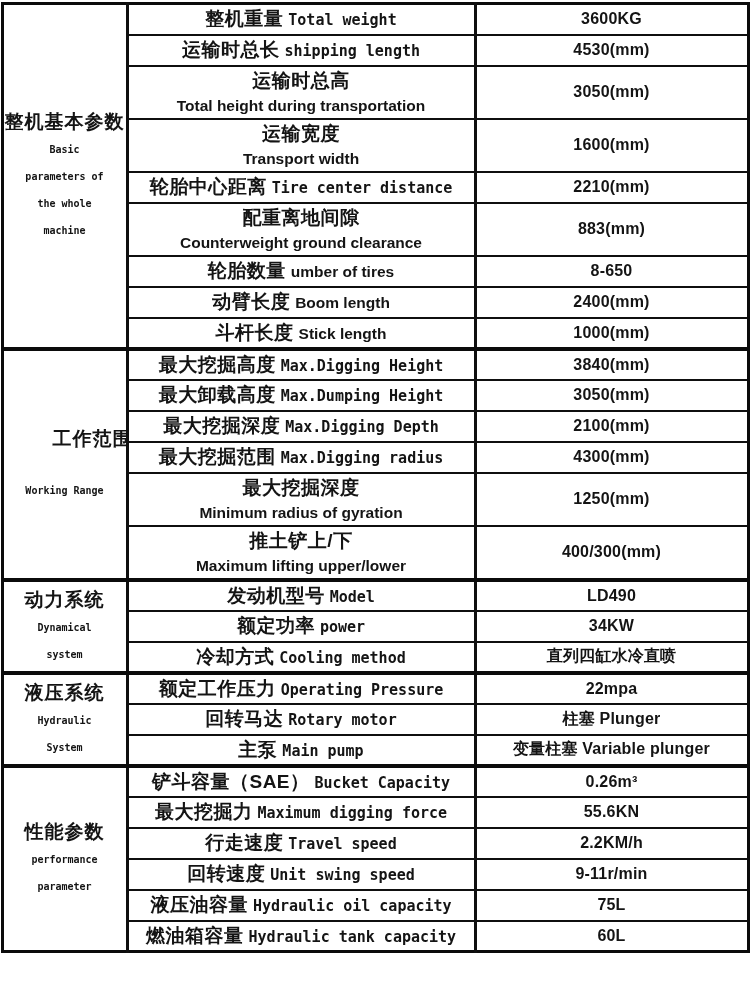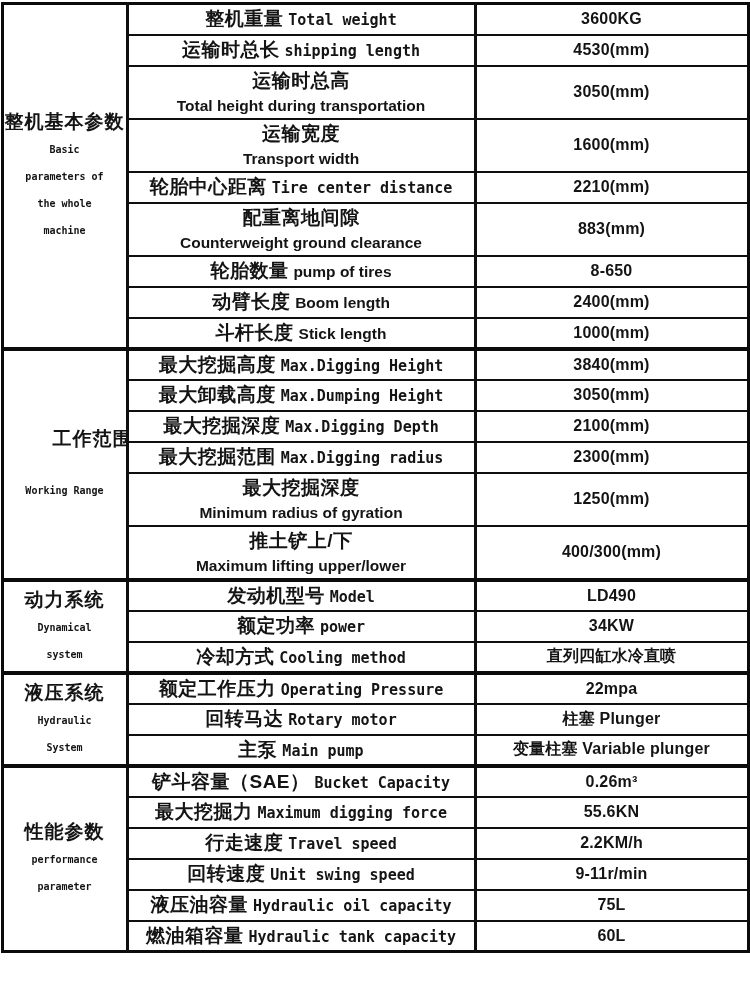--- a/index.html
+++ b/index.html
@@ -132,21 +132,21 @@
       <td class="value-cell">2210(mm)</td>
     </tr>
     <tr class="tall stacked">
       <td class="name-cell">
           <span class="zh">配重离地间隙</span>
           <span class="en en-sans">Counterweight ground clearance</span>
         </td>
       <td class="value-cell">883(mm)</td>
     </tr>
     <tr>
-      <td class="name-cell"><span class="zh">轮胎数量</span><span class="en en-sans">pump of tires</span></td>
+      <td class="name-cell"><span class="zh">轮胎数量</span><span class="en en-sans">umber of tires</span></td>
       <td class="value-cell">8-650</td>
     </tr>
     <tr>
       <td class="name-cell"><span class="zh">动臂长度</span><span class="en en-sans">Boom length</span></td>
       <td class="value-cell">2400(mm)</td>
     </tr>
     <tr>
       <td class="name-cell"><span class="zh">斗杆长度</span><span class="en en-sans">Stick length</span></td>
       <td class="value-cell">1000(mm)</td>
     </tr>
@@ -164,21 +164,21 @@
     <tr>
       <td class="name-cell"><span class="zh">最大卸载高度</span><span class="en en-mono">Max.Dumping Height</span></td>
       <td class="value-cell">3050(mm)</td>
     </tr>
     <tr>
       <td class="name-cell"><span class="zh">最大挖掘深度</span><span class="en en-mono">Max.Digging Depth</span></td>
       <td class="value-cell">2100(mm)</td>
     </tr>
     <tr>
       <td class="name-cell"><span class="zh">最大挖掘范围</span><span class="en en-mono">Max.Digging radius</span></td>
-      <td class="value-cell">2300(mm)</td>
+      <td class="value-cell">4300(mm)</td>
     </tr>
     <tr class="tall stacked">
       <td class="name-cell">
           <span class="zh">最大挖掘深度</span>
           <span class="en en-sans">Minimum radius of gyration</span>
         </td>
       <td class="value-cell">1250(mm)</td>
     </tr>
     <tr class="tall stacked">
       <td class="name-cell">

